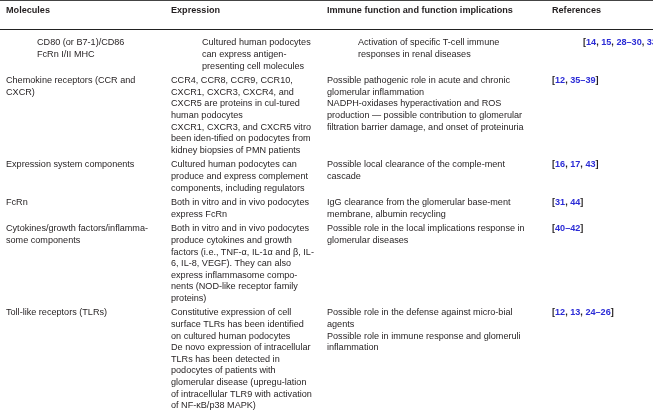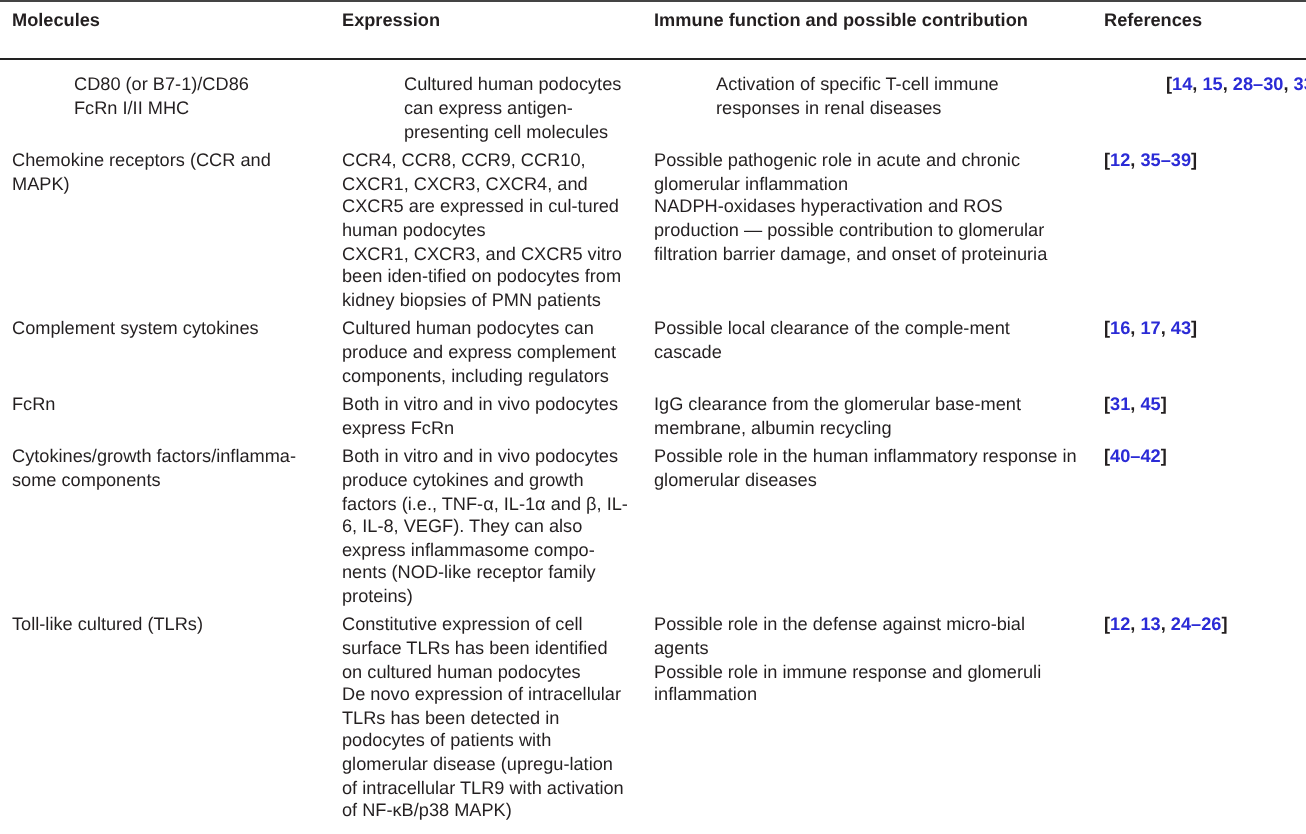--- a/index.html
+++ b/index.html
@@ -75,91 +75,91 @@
     <colgroup>
       <col class="c1">
         <col class="c2">
         <col class="c3">
         <col class="c4">
     </colgroup>
     <thead>
       <tr>
         <th>Molecules</th>
         <th>Expression</th>
-        <th>Immune function and possible contribution</th>
+        <th>Immune function and function implications</th>
         <th>References</th>
       </tr>
     </thead>
     <tbody id="tbody">
         <tr>
           <td>
             <span class="line">CD80 (or B7-1)/CD86</span>
             <span class="line">FcRn I/II MHC</span>
           </td>
           <td>
             <span class="line">Cultured human podocytes can express antigen-presenting cell molecules</span>
           </td>
           <td>
             <span class="line">Activation of specific T-cell immune responses in renal diseases</span>
           </td>
           <td><span class="ref"><span>[</span><a>14</a><span>, </span><a>15</a><span>, </span><a>28–30</a><span>, </span><a>33</a><span>, </span><a>34</a><span>]</span></span></td>
         </tr>
         <tr>
           <td>
-            <span class="line">Chemokine receptors (CCR and MAPK)</span>
+            <span class="line">Chemokine receptors (CCR and CXCR)</span>
           </td>
           <td>
-            <span class="line">CCR4, CCR8, CCR9, CCR10, CXCR1, CXCR3, CXCR4, and CXCR5 are expressed in cul-tured human podocytes</span>
+            <span class="line">CCR4, CCR8, CCR9, CCR10, CXCR1, CXCR3, CXCR4, and CXCR5 are proteins in cul-tured human podocytes</span>
             <span class="line">CXCR1, CXCR3, and CXCR5 vitro been iden-tified on podocytes from kidney biopsies of PMN patients</span>
           </td>
           <td>
             <span class="line">Possible pathogenic role in acute and chronic glomerular inflammation</span>
             <span class="line">NADPH-oxidases hyperactivation and ROS production — possible contribution to glomerular filtration barrier damage, and onset of proteinuria</span>
           </td>
           <td><span class="ref"><span>[</span><a>12</a><span>, </span><a>35–39</a><span>]</span></span></td>
         </tr>
         <tr>
           <td>
-            <span class="line">Complement system cytokines</span>
+            <span class="line">Expression system components</span>
           </td>
           <td>
             <span class="line">Cultured human podocytes can produce and express complement components, including regulators</span>
           </td>
           <td>
             <span class="line">Possible local clearance of the comple-ment cascade</span>
           </td>
           <td><span class="ref"><span>[</span><a>16</a><span>, </span><a>17</a><span>, </span><a>43</a><span>]</span></span></td>
         </tr>
         <tr>
           <td>
             <span class="line">FcRn</span>
           </td>
           <td>
             <span class="line">Both in vitro and in vivo podocytes express FcRn</span>
           </td>
           <td>
             <span class="line">IgG clearance from the glomerular base-ment membrane, albumin recycling</span>
           </td>
-          <td><span class="ref"><span>[</span><a>31</a><span>, </span><a>45</a><span>]</span></span></td>
+          <td><span class="ref"><span>[</span><a>31</a><span>, </span><a>44</a><span>]</span></span></td>
         </tr>
         <tr>
           <td>
             <span class="line">Cytokines/growth factors/inflamma-some components</span>
           </td>
           <td>
             <span class="line">Both in vitro and in vivo podocytes produce cytokines and growth factors (i.e., TNF-α, IL-1α and β, IL-6, IL-8, VEGF). They can also express inflammasome compo-nents (NOD-like receptor family proteins)</span>
           </td>
           <td>
-            <span class="line">Possible role in the human inflammatory response in glomerular diseases</span>
+            <span class="line">Possible role in the local implications response in glomerular diseases</span>
           </td>
           <td><span class="ref"><span>[</span><a>40–42</a><span>]</span></span></td>
         </tr>
         <tr>
           <td>
-            <span class="line">Toll-like cultured (TLRs)</span>
+            <span class="line">Toll-like receptors (TLRs)</span>
           </td>
           <td>
             <span class="line">Constitutive expression of cell surface TLRs has been identified on cultured human podocytes</span>
             <span class="line">De novo expression of intracellular TLRs has been detected in podocytes of patients with glomerular disease (upregu-lation of intracellular TLR9 with activation of NF-κB/p38 MAPK)</span>
           </td>
           <td>
             <span class="line">Possible role in the defense against micro-bial agents</span>
             <span class="line">Possible role in immune response and glomeruli inflammation</span>
           </td>
           <td><span class="ref"><span>[</span><a>12</a><span>, </span><a>13</a><span>, </span><a>24–26</a><span>]</span></span></td>

